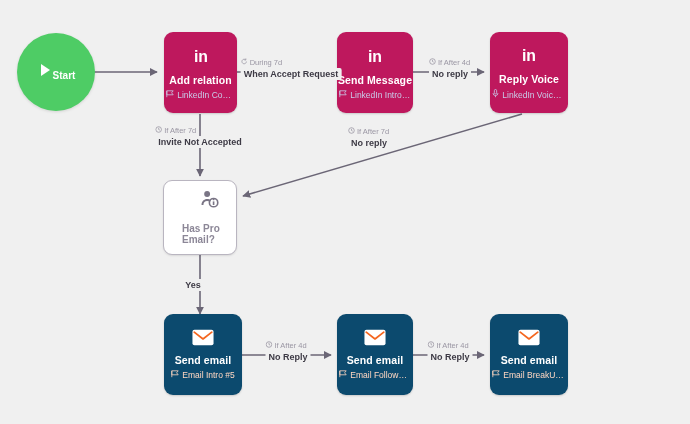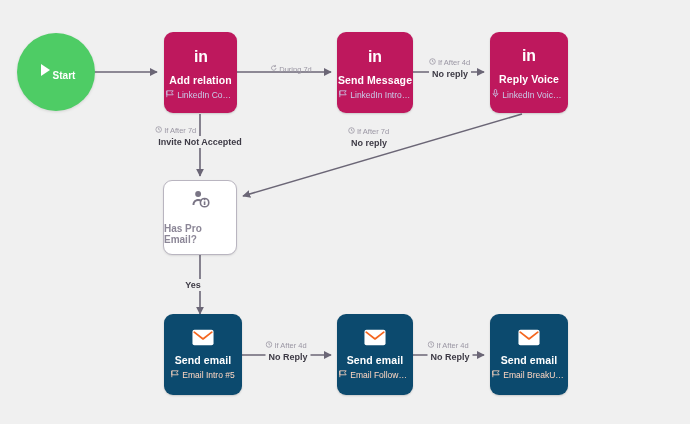--- a/index.html
+++ b/index.html
@@ -101,20 +101,21 @@
     position: absolute;
     box-sizing: border-box;
     background: #ffffff;
     border: 1px solid #b9b5c0;
     border-radius: 9px;
     display: flex;
     flex-direction: column;
     align-items: center;
     justify-content: center;
     box-shadow: 0 1px 2px rgba(0,0,0,0.10);
+    padding-left: 18px;
   }
   .decision-label {
     color: #8c8797;
     font-size: 10px;
     font-weight: bold;
     margin-top: 10px;
   }
 
   
   .edge-label {
@@ -317,20 +318,21 @@
   <div class="edge-label" style="left:291px; top:69px;">
     <div class="edge-cond">
       <span>
         <svg width="7" height="7" viewBox="0 0 10 10">
           <path d="M8.2 5 a3.2 3.2 0 1 1 -1.1 -2.4" fill="none" stroke="#9a96a3" stroke-width="1.1"></path>
           <path d="M7.4 0.6 L7.4 2.8 L5.3 2.8" fill="none" stroke="#9a96a3" stroke-width="1.1"></path>
         </svg>
       </span>
       <span>During 7d</span>
     </div>
+    <div class="edge-main">When Accept Request</div>
   </div>
 
   <div class="edge-label" style="left:450px; top:69px;">
     <div class="edge-cond">
       <span>
         <svg width="7" height="7" viewBox="0 0 10 10">
           <circle cx="5" cy="5" r="4" fill="none" stroke="#9a96a3" stroke-width="1.1"></circle>
           <path d="M5 2.6 L5 5 L6.7 5.9" fill="none" stroke="#9a96a3" stroke-width="1.1"></path>
         </svg>
       </span>

